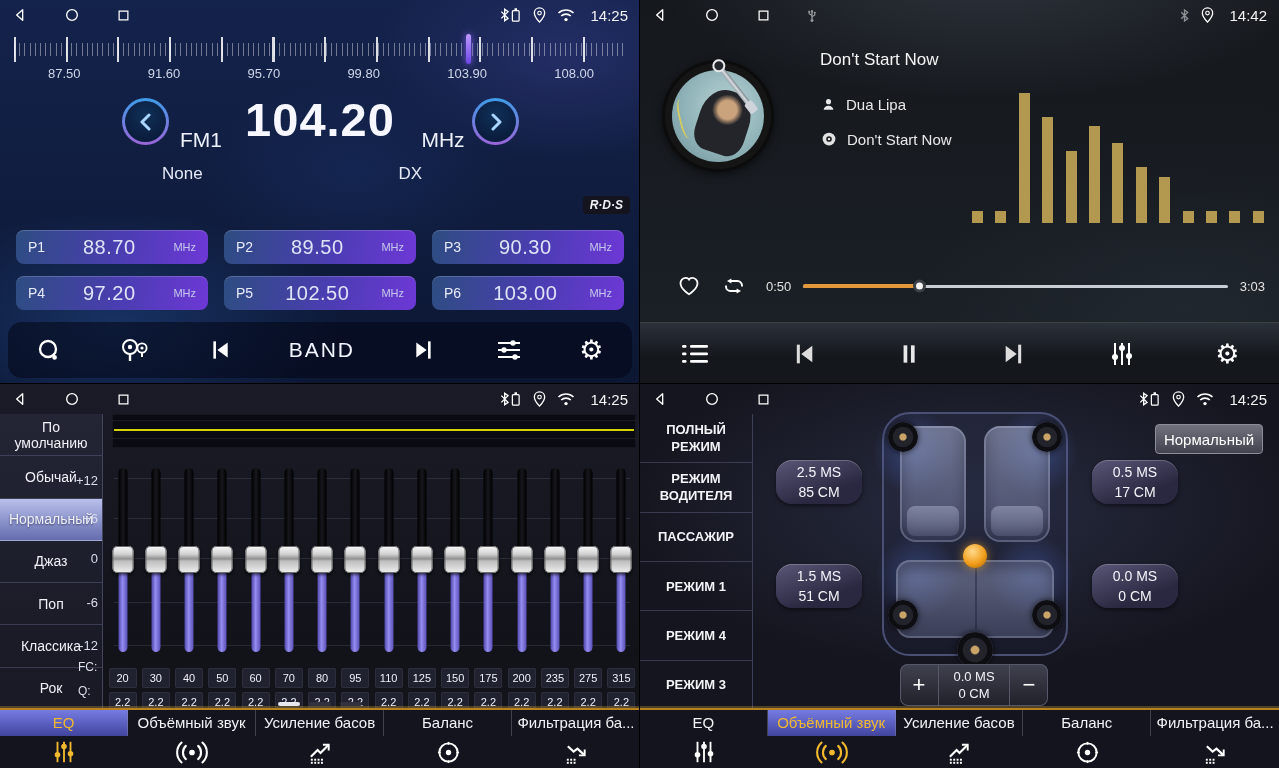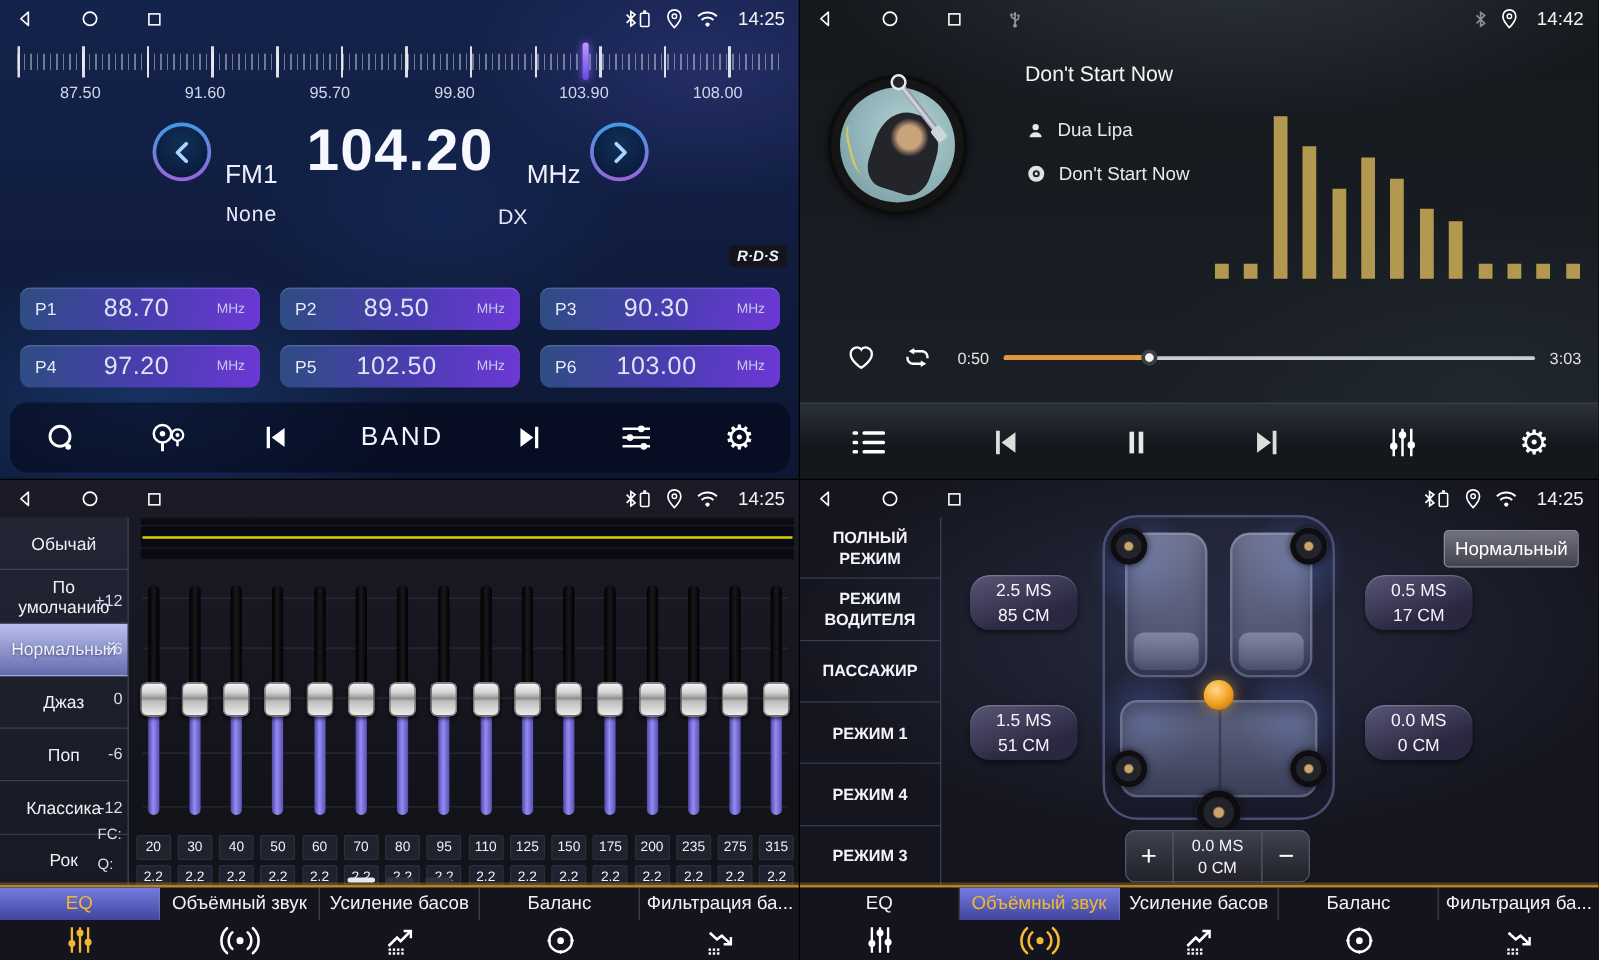--- a/index.html
+++ b/index.html
@@ -259,21 +259,21 @@
   <div class="band-lbl" style="left:170px;top:128px;width:62px;text-align:center;">FM1</div>
   <div class="big-freq">104.20</div>
   <div class="band-lbl" style="left:412px;top:128px;width:62px;text-align:center;">MHz</div>
   <button class="chev" style="left:472px;top:98px;">
     <span class="inner">
         <svg width="16" height="18" viewBox="0 0 16 18">
           <path d="M5 2 L12 9 L5 16" fill="none" stroke="#a9d6ff" stroke-width="3" stroke-linecap="round" stroke-linejoin="round"></path>
         </svg>
       </span>
   </button>
-  <div class="sub-lbl" style="left:162px;top:164px;width:78px;text-align:center;font-family:Liberation Mono, monospace;">None</div>
+  <div class="sub-lbl" style="left:162px;top:164px;width:78px;">None</div>
   <div class="sub-lbl" style="left:362px;top:164px;width:60px;text-align:right;">DX</div>
   <div class="rds">R·D·S</div>
 
   <button class="preset" style="left:16px;top:230px;">
     <span class="pid">P1</span>
     <span class="pfreq">88.70</span>
     <span class="punit">MHz</span>
   </button>
   <button class="preset" style="left:224px;top:230px;">
     <span class="pid">P2</span>
@@ -550,22 +550,22 @@
             <path d="M1.5 5 a11 11 0 0 1 15 0" fill="none" stroke="#fff" stroke-width="1.6"></path>
             <path d="M4.2 8 a7 7 0 0 1 9.6 0" fill="none" stroke="#fff" stroke-width="1.6"></path>
             <circle cx="9" cy="11.6" r="1.7" fill="#fff"></circle>
           </svg>
         </span>
       <span class="time">14:25</span>
     </div>
   </div>
 
   <div class="eq-side">
+    <button class="item">По умолчанию</button>
     <button class="item">Обычай</button>
-    <button class="item">По умолчанию</button>
     <button class="item sel">Нормальный</button>
     <button class="item">Джаз</button>
     <button class="item">Поп</button>
     <button class="item">Классика</button>
     <button class="item">Рок</button>
   </div>
 
   <div class="eq-graph">
     <div class="stripe" style="top:6px;"></div>
     <div class="stripe" style="top:24px;"></div>

